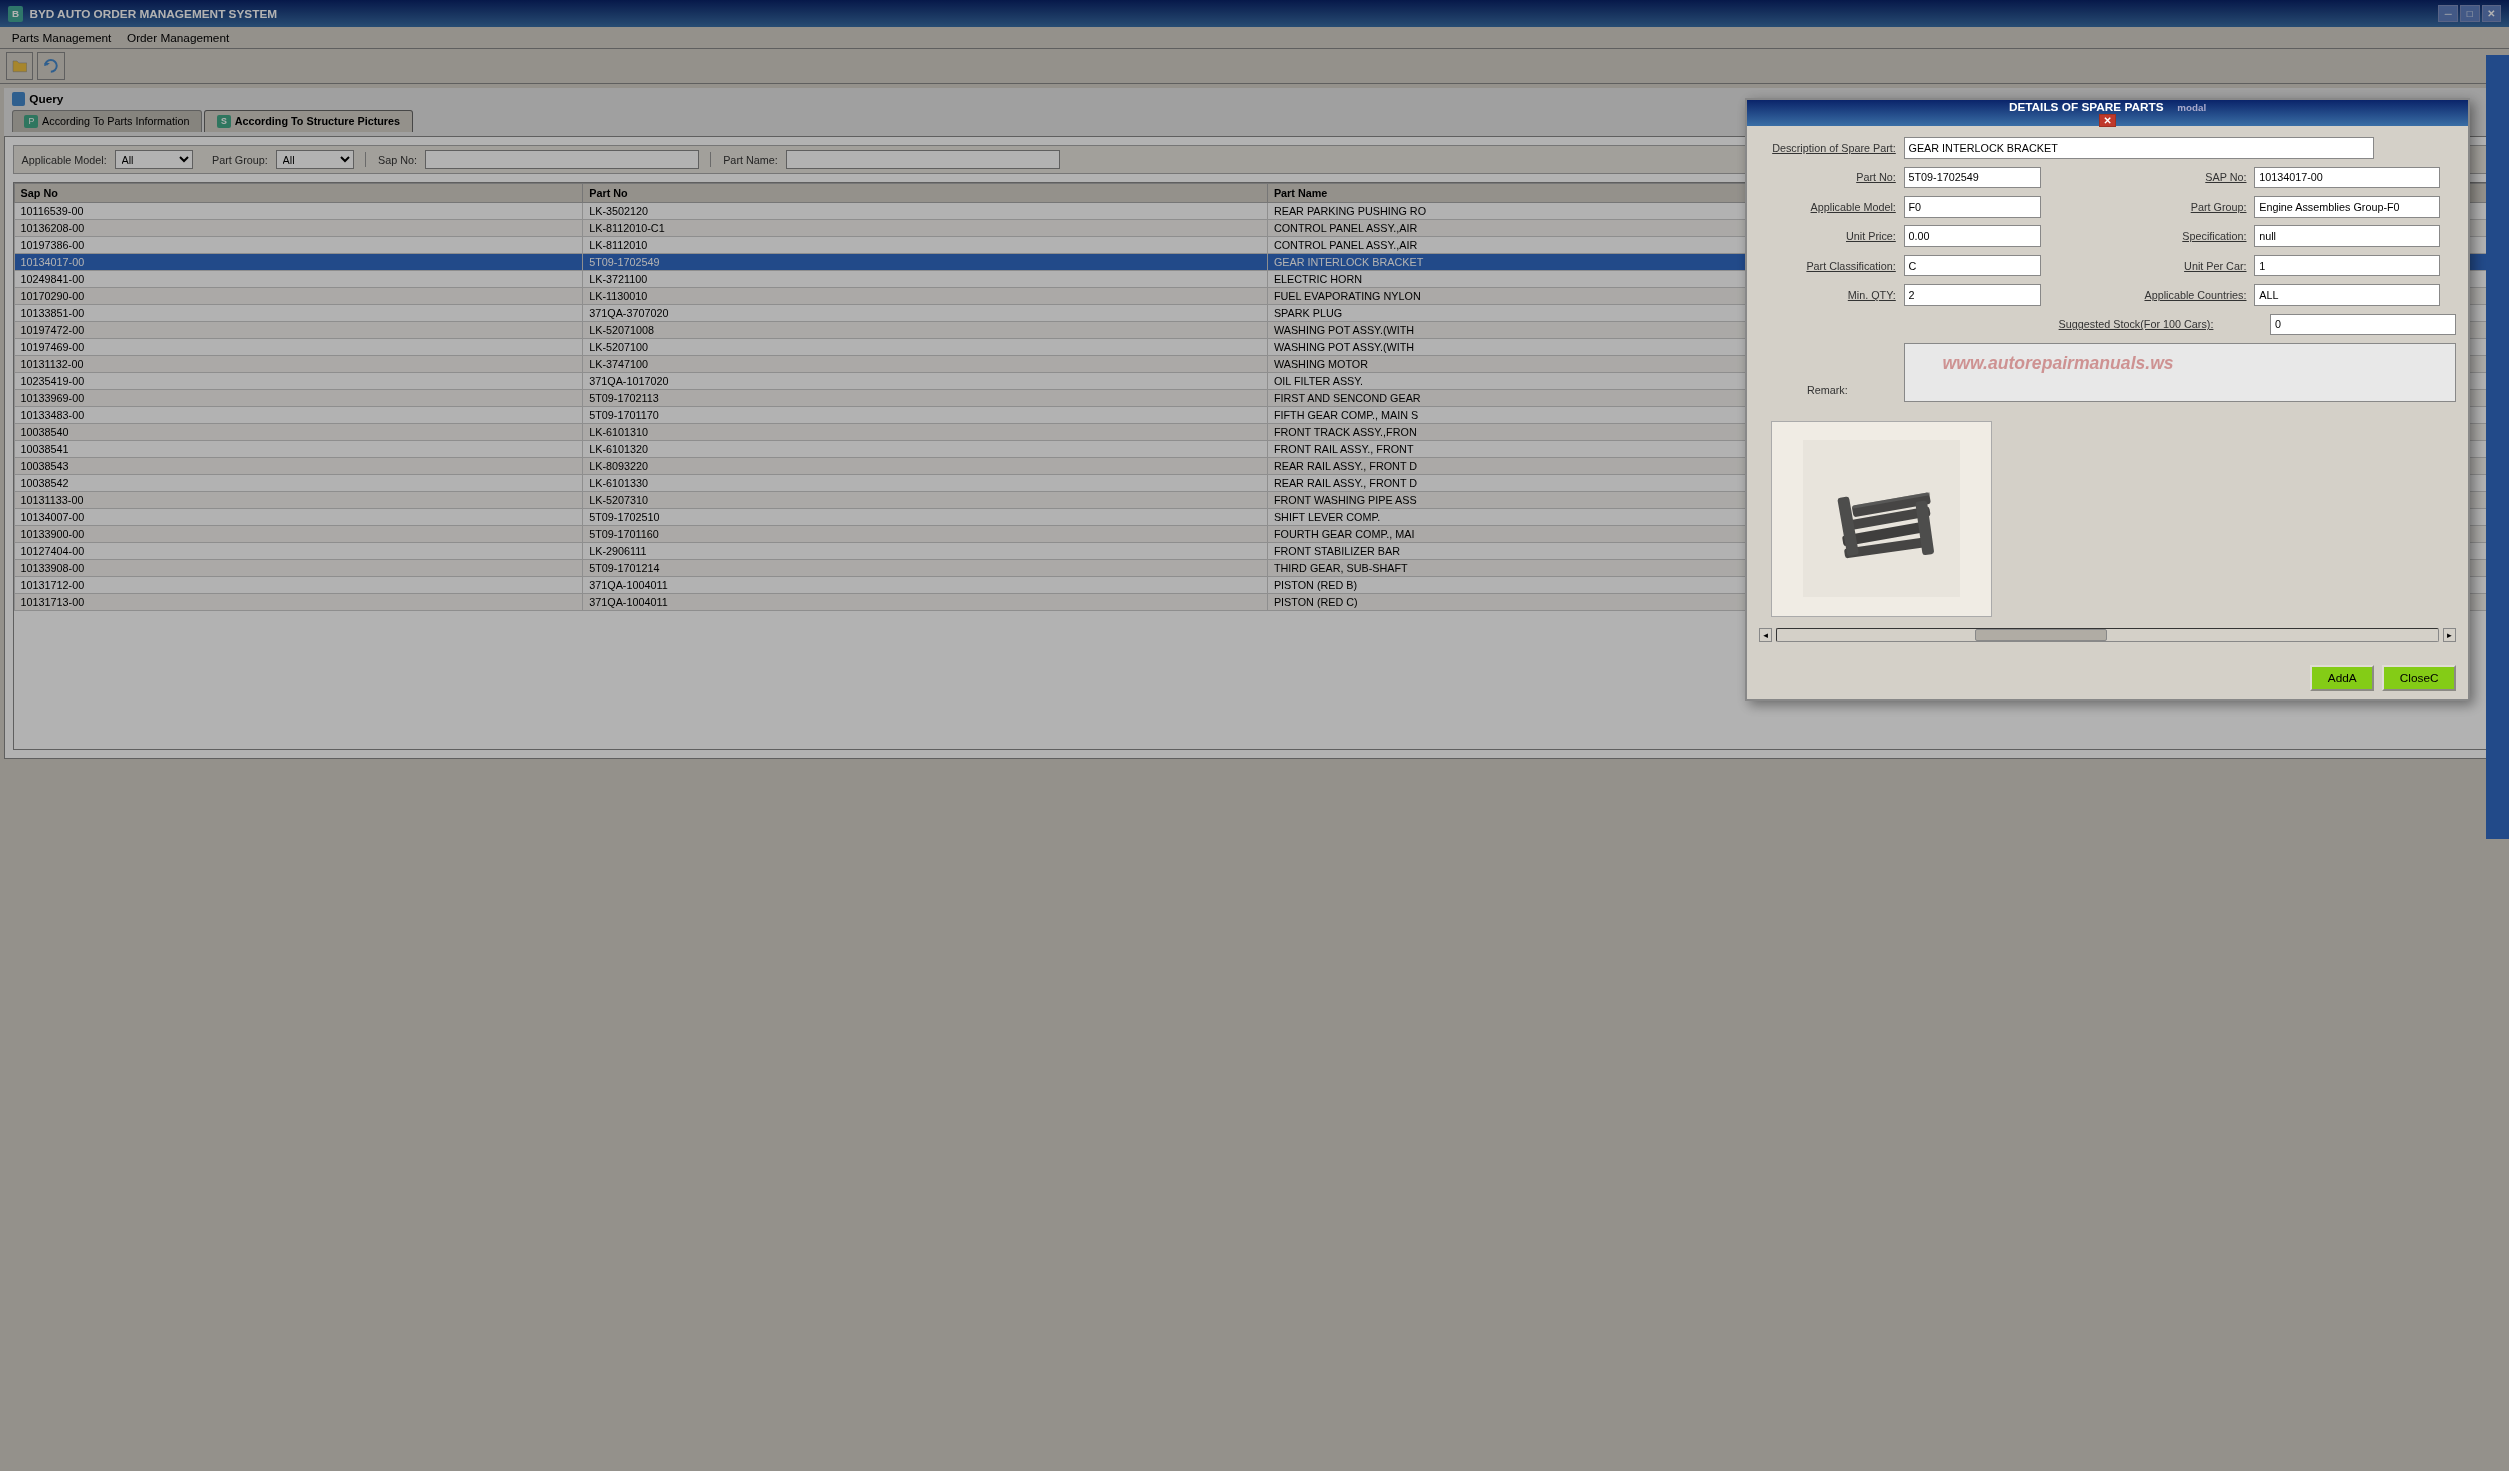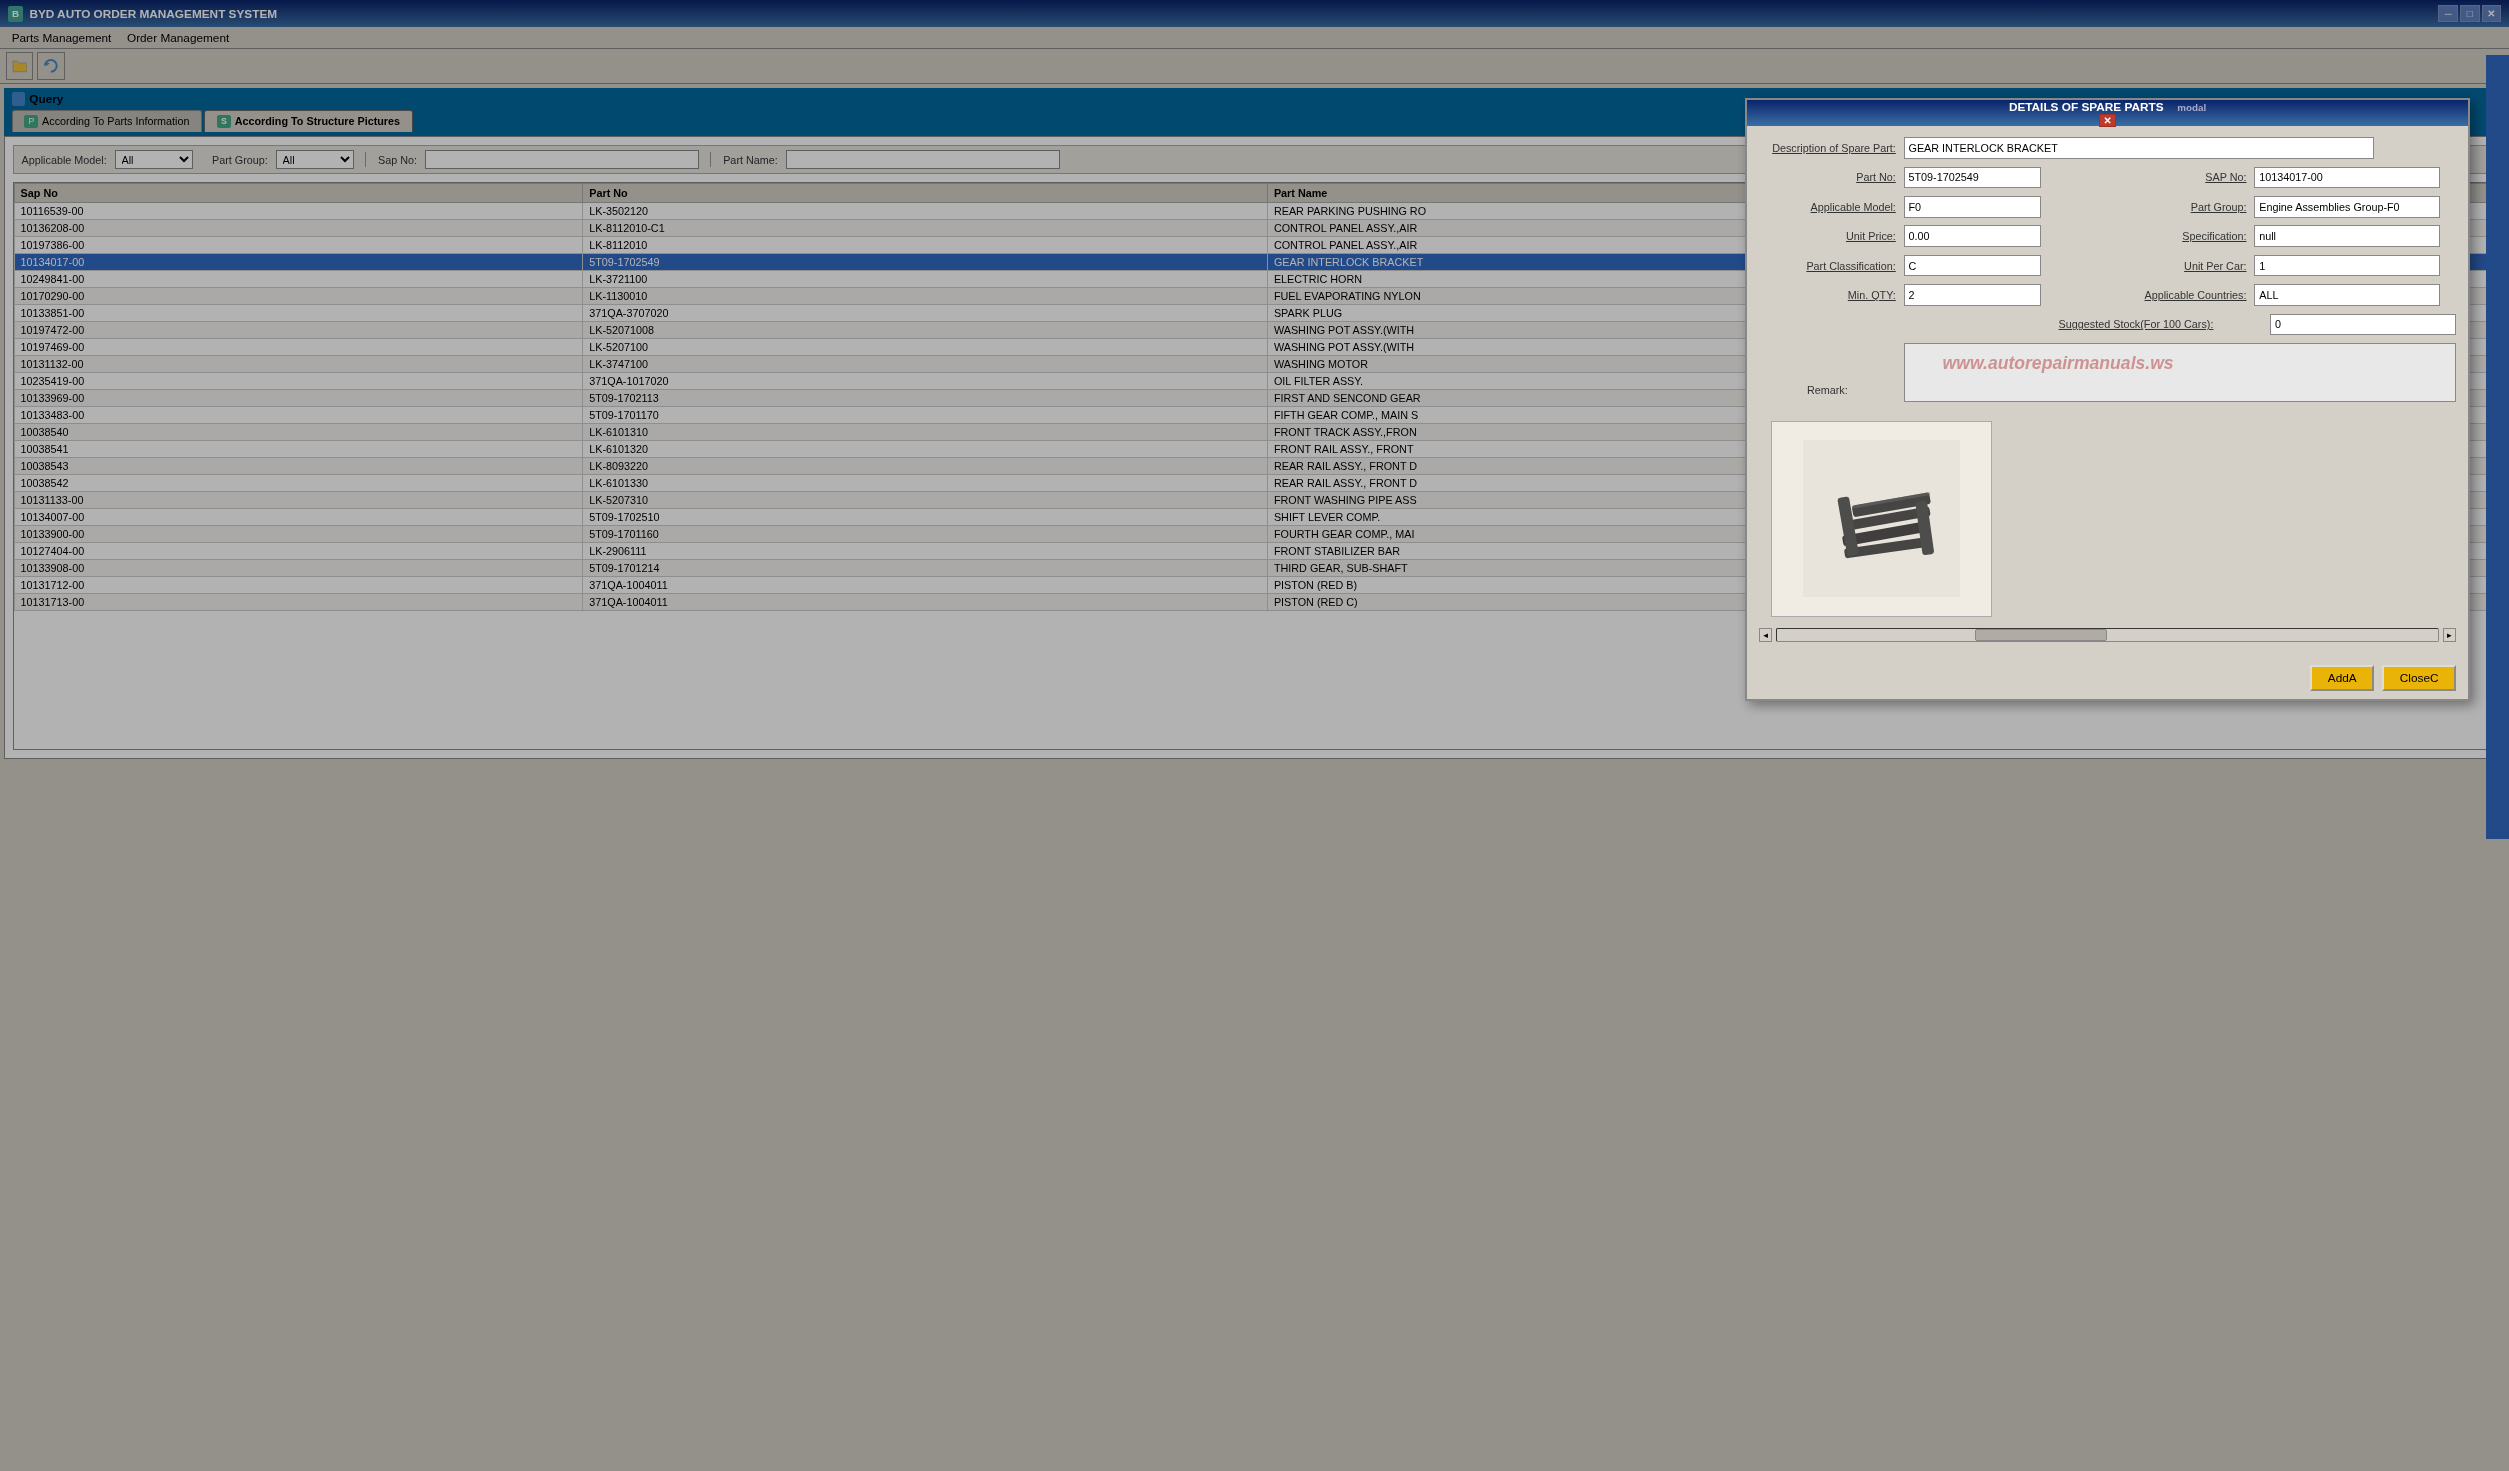--- a/index.html
+++ b/index.html
@@ -86,21 +86,21 @@
       border: 1px solid #888;
       display: flex;
       align-items: center;
       justify-content: center;
       cursor: pointer;
       font-size: 13.7px;
     }
 
     
     .query-section {
-      background: #0369a1;
+      background: #e5e5e5;
       padding: 3.9px 7.8px;
     }
     .query-label {
       font-size: 11.8px;
       font-weight: bold;
       display: flex;
       align-items: center;
       gap: 3.9px;
       margin-bottom: 3.9px;
     }
@@ -392,21 +392,21 @@
     
     .dialog-buttons {
       display: flex;
       justify-content: flex-end;
       gap: 7.8px;
       padding: 7.8px 11.8px;
     }
     .action-btn {
       height: 25.5px;
       padding: 0 15.7px;
-      background: #eab308;
+      background: #84cc16;
       border: 2px outset #e0ddd5;
       font-size: 11.8px;
       cursor: pointer;
       font-weight: normal;
     }
 
     .app-window {
       position: relative;
       width: 2509px;
       height: 1471px;

